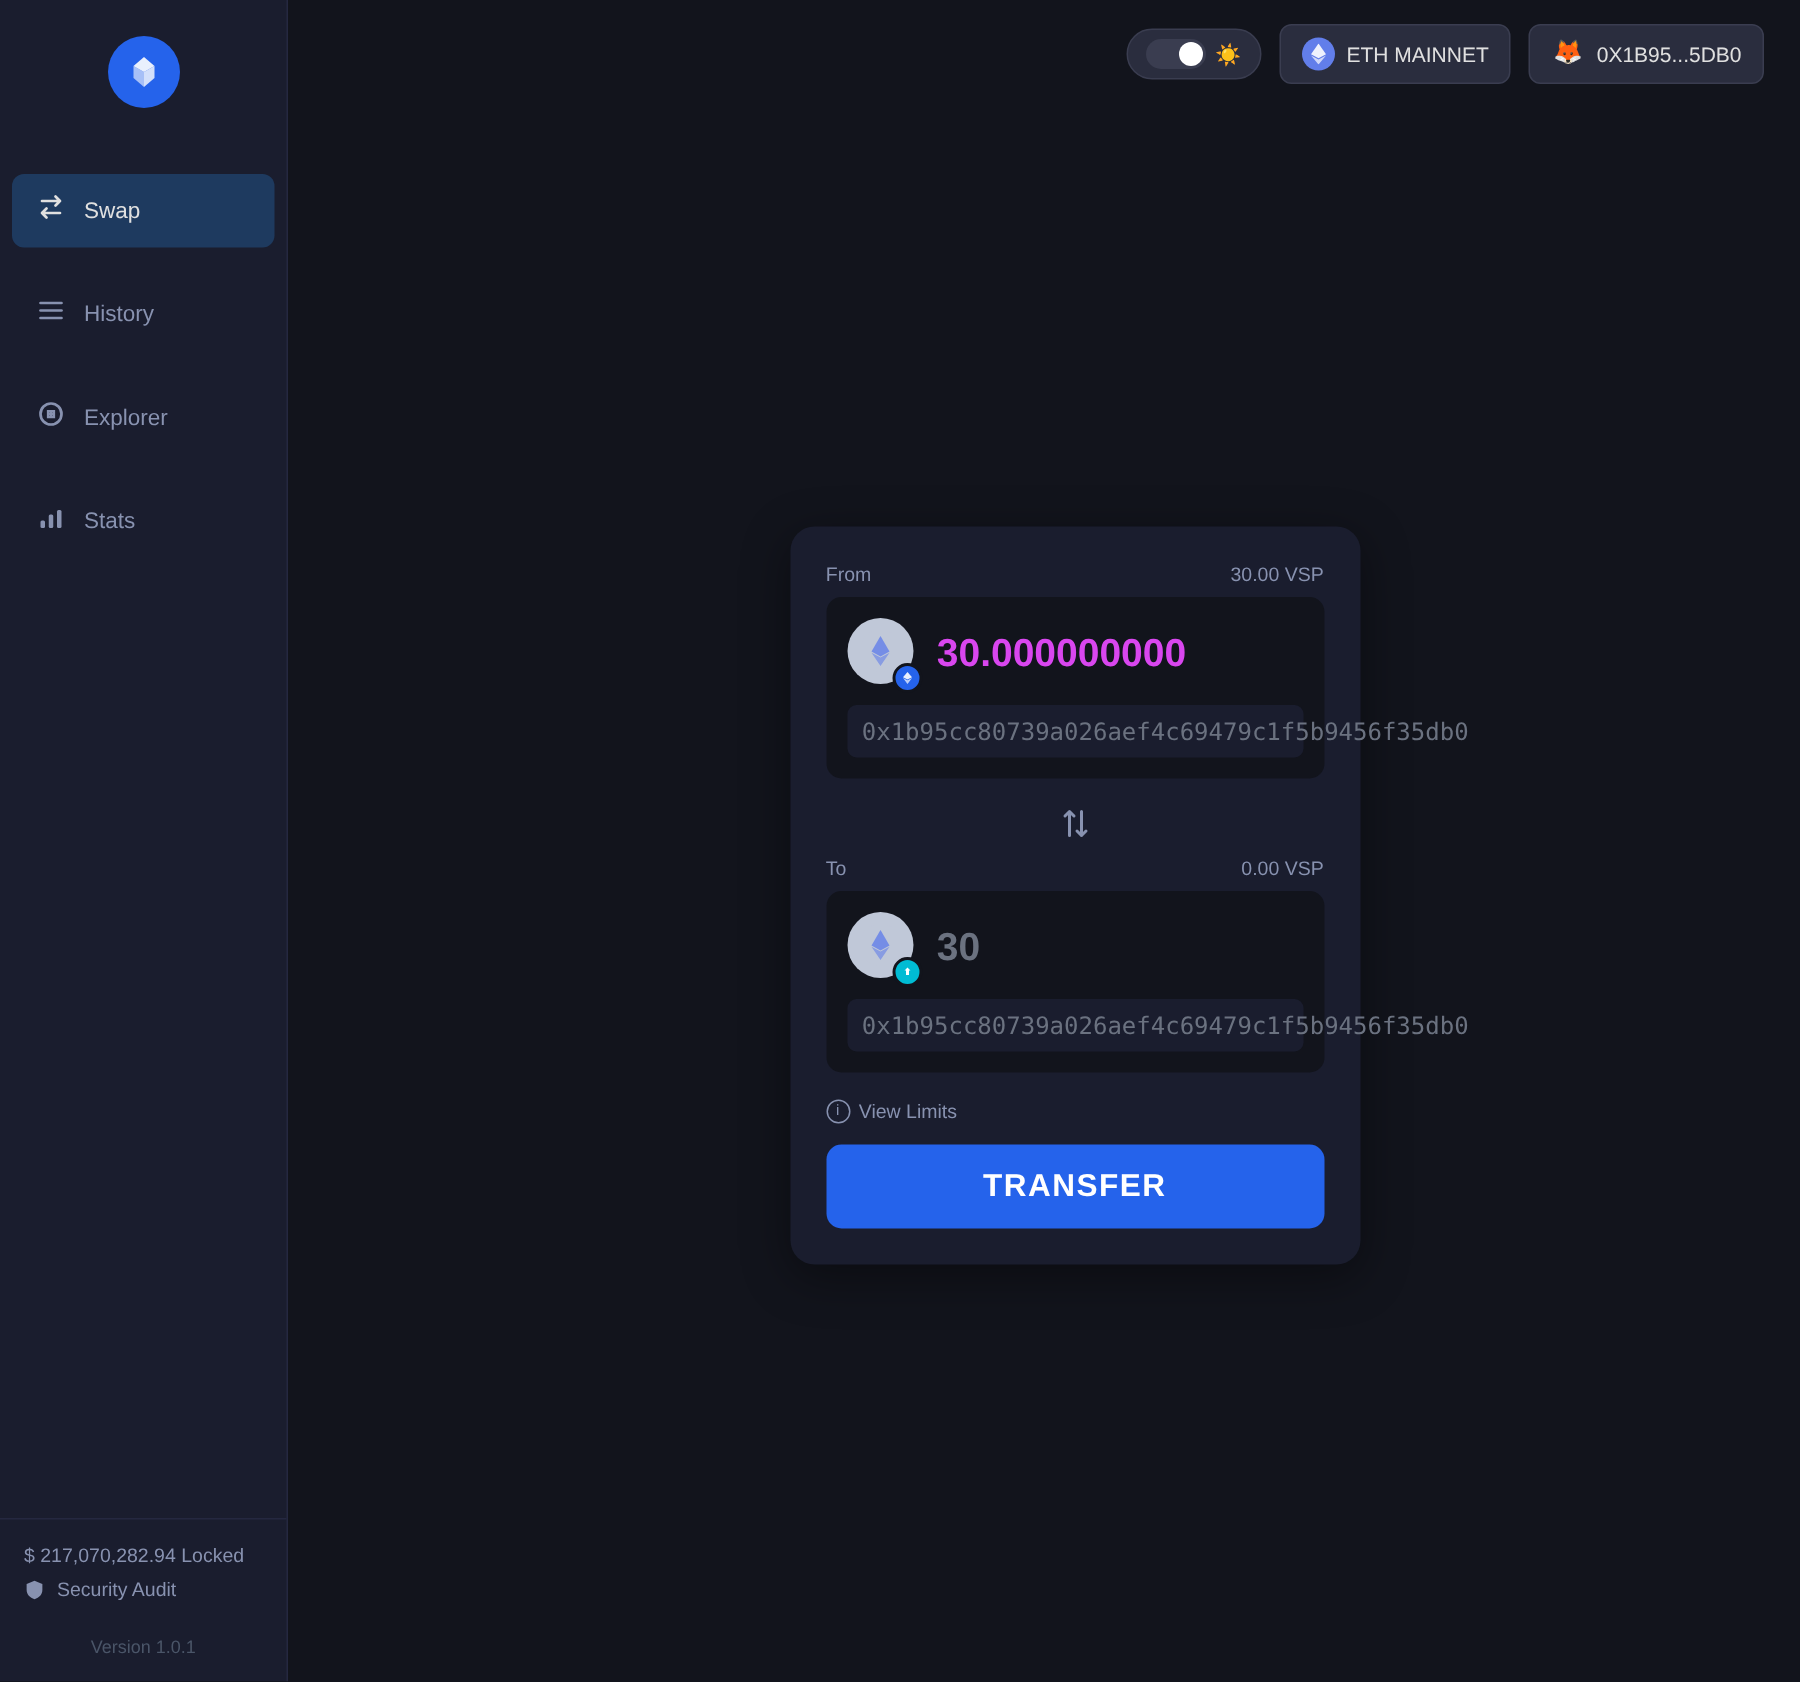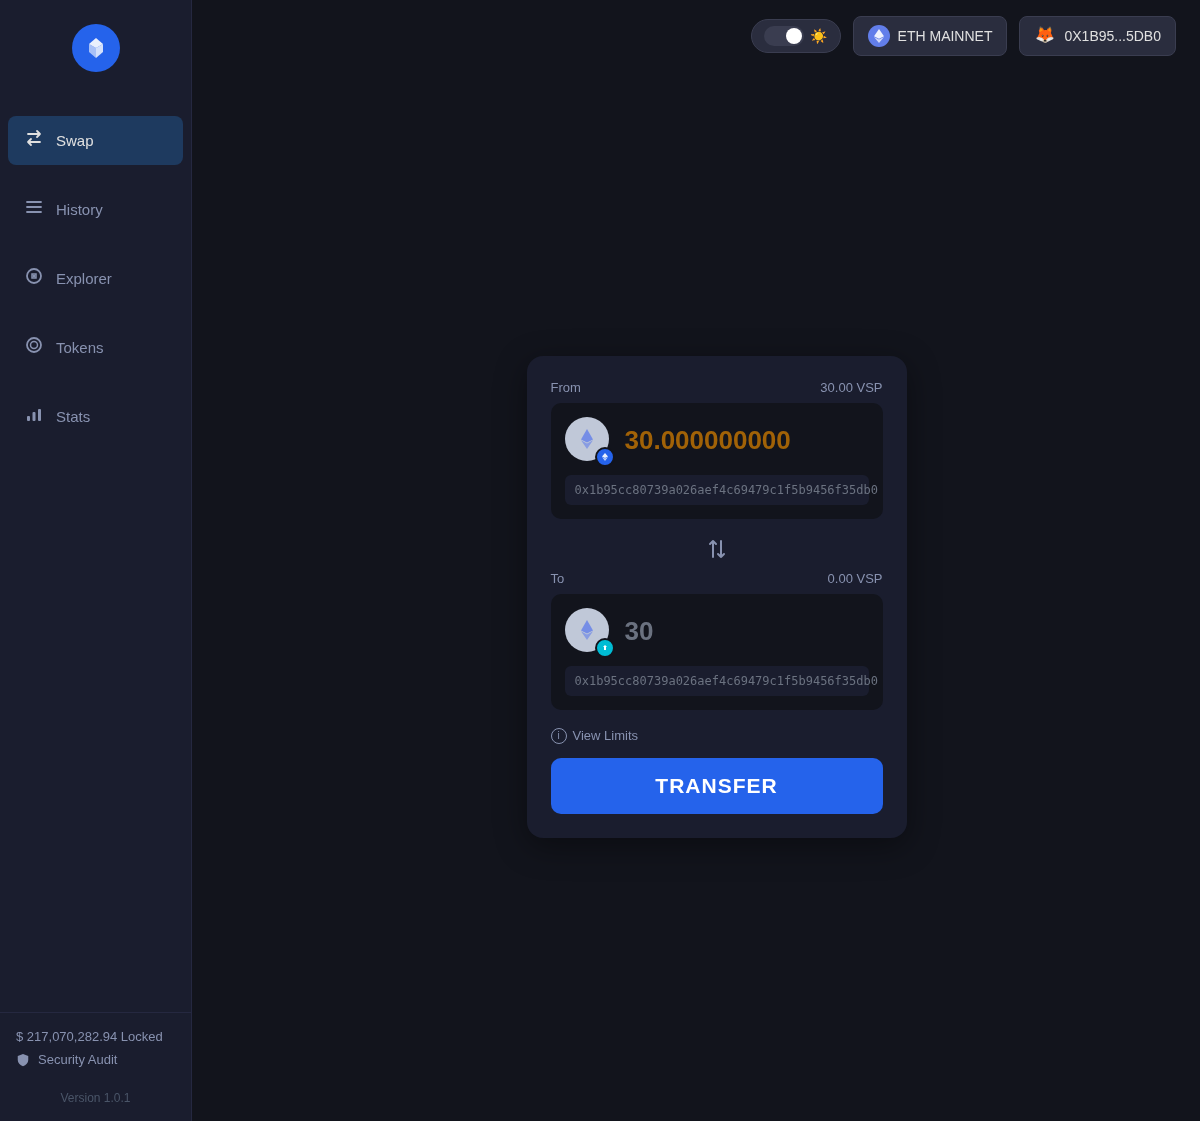--- a/index.html
+++ b/index.html
@@ -292,31 +292,31 @@
       background: #2563eb;
     }
 
     .token-badge-teal {
       background: #00bcd4;
     }
 
     .token-amount {
       font-size: 26px;
       font-weight: 600;
-      color: #a16207;
+      color: #d946ef;
       overflow: hidden;
       text-overflow: ellipsis;
       white-space: nowrap;
     }
 
     .address-row {
       background: #1a1d2e;
       border-radius: 6px;
       padding: 8px 10px;
-      font-size: 12px;
+      font-size: 16px;
       color: #6b7280;
       font-family: monospace;
     }
 
     
     .swap-arrow {
       display: flex;
       justify-content: center;
       align-items: center;
       padding: 10px 0;
@@ -418,29 +418,20 @@
       <span class="nav-icon">
         <svg width="20" height="20" viewBox="0 0 20 20" fill="none">
           <circle cx="10" cy="10" r="7" stroke="#8892b0" stroke-width="1.8"></circle>
           <path d="M8 8 L12 8 L12 12 L8 12 Z" stroke="#8892b0" stroke-width="1.5" fill="none"></path>
           <circle cx="10" cy="10" r="1.5" fill="#8892b0"></circle>
         </svg>
       </span>
       <span>Explorer</span>
     </div>
 
-    <div class="nav-item">
-      <span class="nav-icon">
-        <svg width="20" height="20" viewBox="0 0 20 20" fill="none">
-          <circle cx="10" cy="10" r="7" stroke="#8892b0" stroke-width="1.8"></circle>
-          <circle cx="10" cy="10" r="3.5" stroke="#8892b0" stroke-width="1.5"></circle>
-        </svg>
-      </span>
-      <span>Tokens</span>
-    </div>
 
     <div class="nav-item">
       <span class="nav-icon">
         <svg width="20" height="20" viewBox="0 0 20 20" fill="none">
           <rect x="3" y="12" width="3" height="5" fill="#8892b0" rx="1"></rect>
           <rect x="8.5" y="8" width="3" height="9" fill="#8892b0" rx="1"></rect>
           <rect x="14" y="5" width="3" height="12" fill="#8892b0" rx="1"></rect>
         </svg>
       </span>
       <span>Stats</span>

